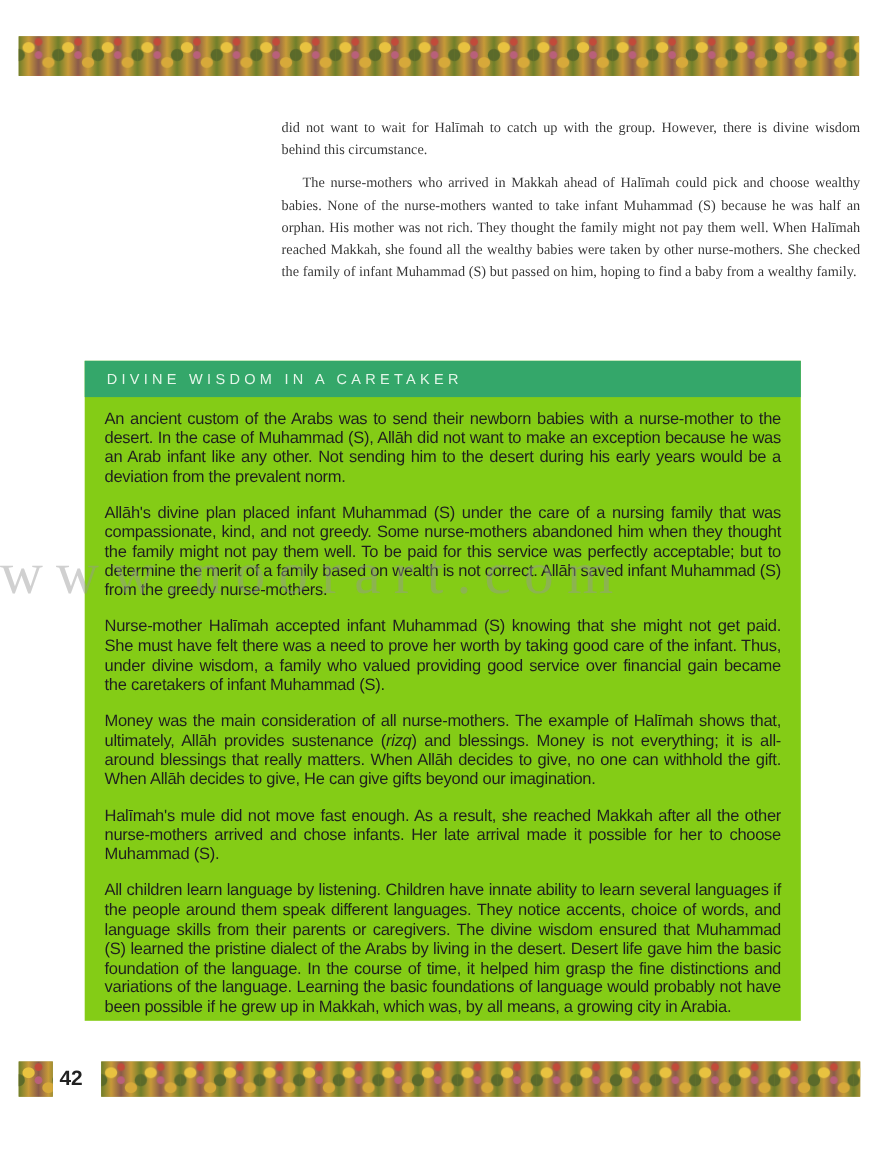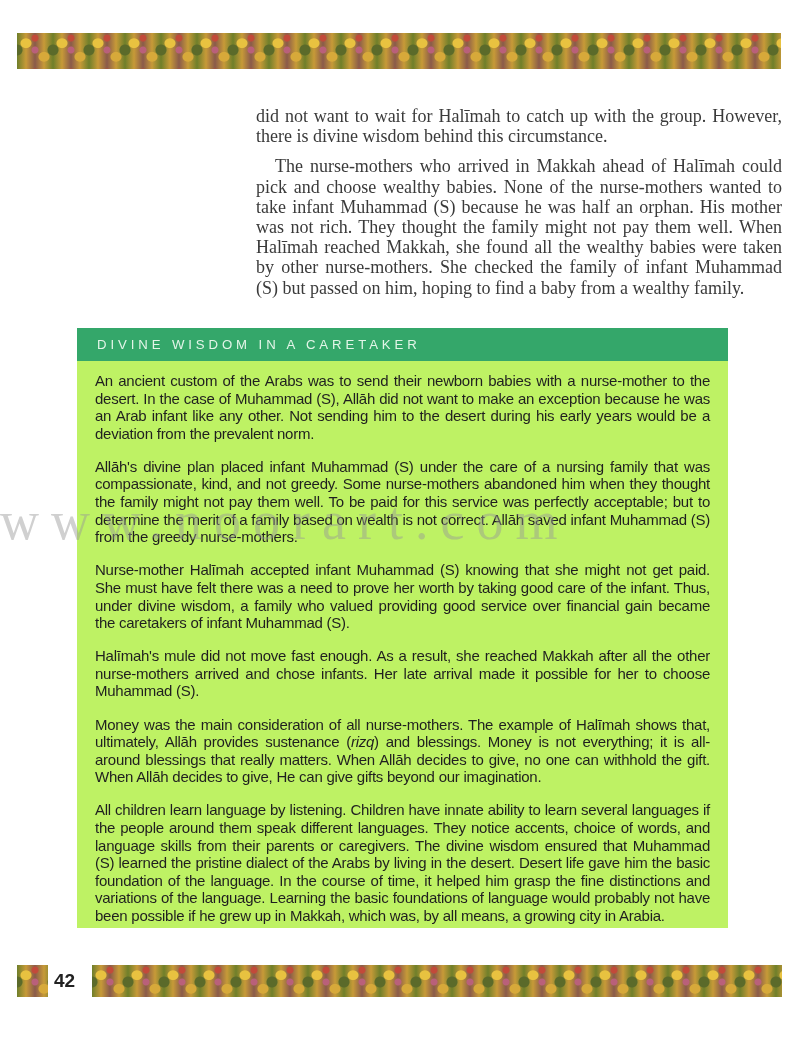--- a/index.html
+++ b/index.html
@@ -24,29 +24,29 @@
   .top-border { left: 17px; top: 33px; width: 764px; height: 36px; }
   .bottom-tile { left: 17px; top: 965px; width: 31px; height: 32px; }
   .bottom-border { left: 92px; top: 965px; width: 690px; height: 32px; }
   .page-number {
     position: absolute; left: 54px; top: 965px; width: 32px; height: 32px;
     font-family: "Liberation Sans", sans-serif; font-weight: bold; font-size: 19px;
     line-height: 32px; color: #222; text-align: left;
   }
   .intro {
     position: absolute; left: 256px; top: 106px; width: 526px;
-    font-family: "Liberation Serif", serif; font-size: 18px; line-height: 20.2px;
+    font-family: "Liberation Serif", serif; font-size: 13px; line-height: 20.2px;
     color: #3a3a3a; text-align: justify;
   }
   .intro p { margin: 0; }
   .intro p + p { margin-top: 10px; text-indent: 19px; }
 
   .sidebar-box {
     position: absolute; left: 77px; top: 328px; width: 651px; height: 600px;
-    background: #bef264;
+    background: #84cc16;
   }
   .sidebar-header {
     height: 33px; background: #34a76a;
     display: flex; align-items: center; padding-left: 20px;
   }
   .sidebar-title {
     color: #e3f5e8; font-size: 13.2px; letter-spacing: 3.9px; text-transform: uppercase;
     font-family: "Liberation Sans", sans-serif;
   }
   .sidebar-body {
@@ -75,22 +75,22 @@
 </div>
 
 <div class="sidebar-box">
   <div class="sidebar-header">
     <span class="sidebar-title">Divine Wisdom in a Caretaker</span>
   </div>
   <div class="sidebar-body">
     <p>An ancient custom of the Arabs was to send their newborn babies with a nurse-mother to the desert. In the case of Muhammad (S), Allāh did not want to make an exception because he was an Arab infant like any other. Not sending him to the desert during his early years would be a deviation from the prevalent norm.</p>
     <p>Allāh's divine plan placed infant Muhammad (S) under the care of a nursing family that was compassionate, kind, and not greedy. Some nurse-mothers abandoned him when they thought the family might not pay them well. To be paid for this service was perfectly acceptable; but to determine the merit of a family based on wealth is not correct. Allāh saved infant Muhammad (S) from the greedy nurse-mothers.</p>
     <p>Nurse-mother Halīmah accepted infant Muhammad (S) knowing that she might not get paid. She must have felt there was a need to prove her worth by taking good care of the infant. Thus, under divine wisdom, a family who valued providing good service over financial gain became the caretakers of infant Muhammad (S).</p>
+    <p><span>Money was the main consideration of all nurse-mothers. The example of Halīmah shows that, ultimately, Allāh provides sustenance (</span><em>rizq</em><span>) and blessings. Money is not everything; it is all-around blessings that really matters. When Allāh decides to give, no one can withhold the gift. When Allāh decides to give, He can give gifts beyond our imagination.</span></p>
     <p>Halīmah's mule did not move fast enough. As a result, she reached Makkah after all the other nurse-mothers arrived and chose infants. Her late arrival made it possible for her to choose Muhammad (S).</p>
-    <p><span>Money was the main consideration of all nurse-mothers. The example of Halīmah shows that, ultimately, Allāh provides sustenance (</span><em>rizq</em><span>) and blessings. Money is not everything; it is all-around blessings that really matters. When Allāh decides to give, no one can withhold the gift. When Allāh decides to give, He can give gifts beyond our imagination.</span></p>
     <p>All children learn language by listening. Children have innate ability to learn several languages if the people around them speak different languages. They notice accents, choice of words, and language skills from their parents or caregivers. The divine wisdom ensured that Muhammad (S) learned the pristine dialect of the Arabs by living in the desert. Desert life gave him the basic foundation of the language. In the course of time, it helped him grasp the fine distinctions and variations of the language. Learning the basic foundations of language would probably not have been possible if he grew up in Makkah, which was, by all means, a growing city in Arabia.</p>
   </div>
 </div>
 
 <div class="watermark">www.noorart.com</div>
 
 <div class="border-pattern bottom-tile"></div>
 <div class="page-number">42</div>
 <div class="border-pattern bottom-border"></div>
 

